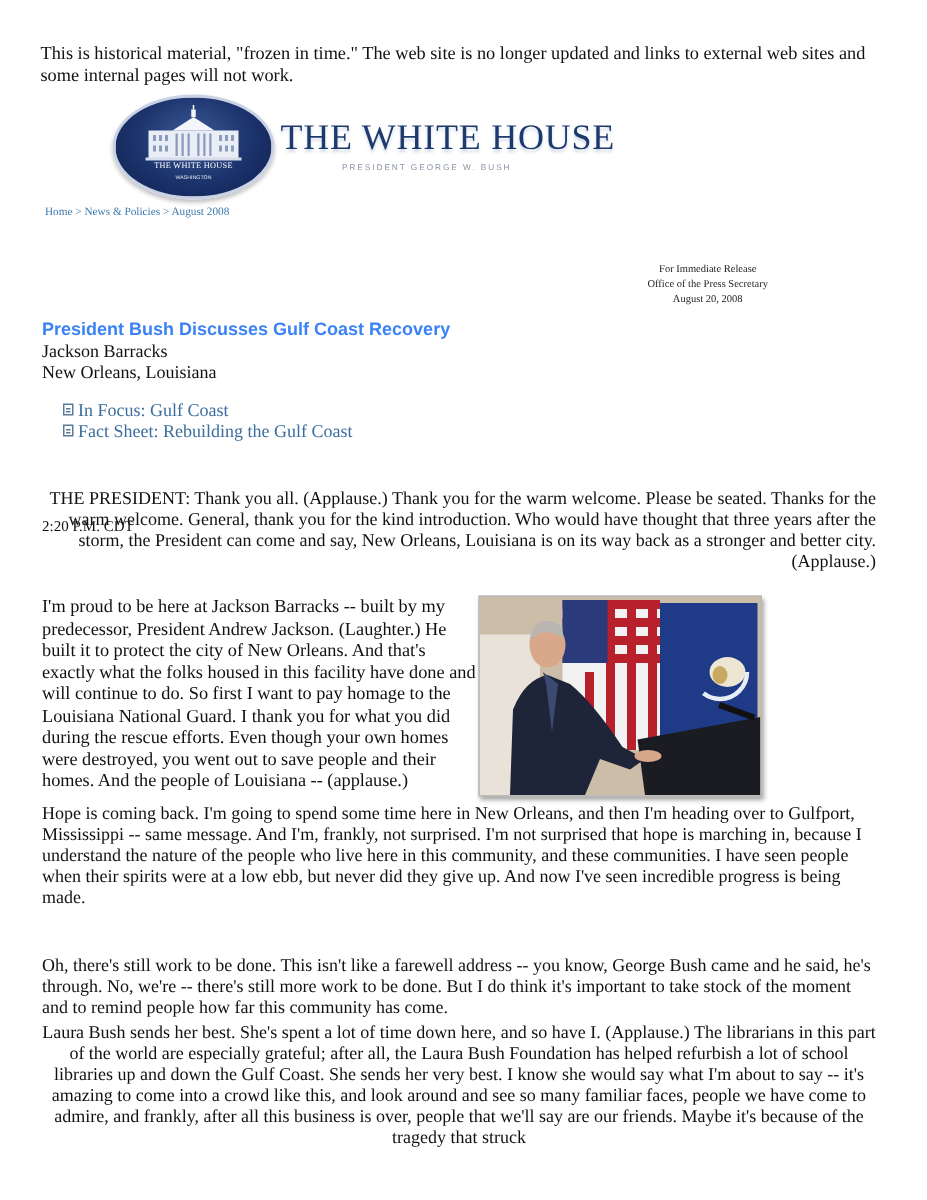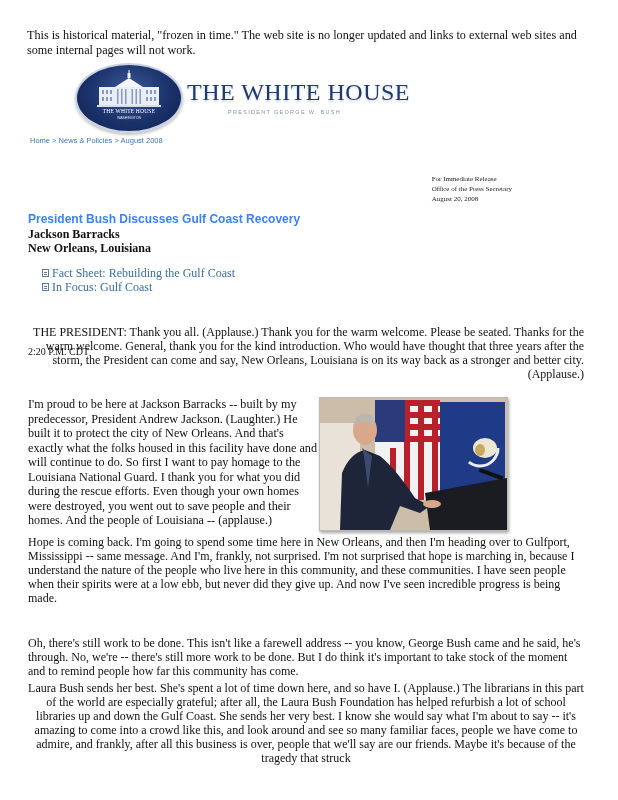--- a/index.html
+++ b/index.html
@@ -12,28 +12,28 @@
           border: 2px solid #c9d2e4; box-shadow: 0 2px 3px rgba(0,0,0,0.25); overflow: hidden; }
   .seal svg { position: absolute; left: 0; top: 0; }
   .seal-text { position: absolute; left: 0; right: 0; top: 43px; text-align: center; color: #fff;
                font-size: 5.5px; font-family: "Liberation Serif", serif; letter-spacing: 0.2px; }
   .seal-sub { position: absolute; left: 0; right: 0; top: 51px; text-align: center; color: #dfe5f3;
               font-size: 3.5px; font-family: "Liberation Sans", sans-serif; }
   .wh-title { position: absolute; left: 112px; top: 16px; font-family: "Liberation Serif", serif;
               font-size: 24px; color: #1d3a6e; letter-spacing: 0.5px; text-shadow: 0 2px 2px rgba(120,140,180,0.35); white-space: nowrap; }
   .wh-sub { position: absolute; left: 153px; top: 46px; font-family: "Liberation Sans", sans-serif;
             font-size: 5.5px; color: #8a94a6; letter-spacing: 1.3px; white-space: nowrap; }
-  .crumbs { position: absolute; left: 30px; top: 136px; font-family: Liberation Sans, sans-serif;
+  .crumbs { position: absolute; left: 30px; top: 136px; font-family: Liberation Serif, serif;
             font-size: 7.5px; color: #3d7ab0; }
   .crumbs a { color: #3d7ab0; text-decoration: none; }
   .crumbs .sep { color: #3d7ab0; }
-  .release { position: absolute; right: 106px; top: 174px; text-align: left; font-size: 7px; line-height: 10px; color: #222; }
+  .release { position: absolute; right: 106px; top: 174px; text-align: center; font-size: 7px; line-height: 10px; color: #222; }
   .headline { position: absolute; left: 28px; top: 212px; font-family: "Liberation Sans", sans-serif;
               font-weight: bold; font-size: 12px; color: #3b82f6; white-space: nowrap; }
-  .loc { position: absolute; left: 28px; top: 227px; line-height: 14px; font-size: 12px; font-weight: bold; }
+  .loc { position: absolute; left: 28px; top: 227px; line-height: 14px; font-size: 12px; }
   .links { position: absolute; left: 42px; top: 266px; line-height: 14px; font-size: 12px; }
   .links a { color: #3b6d9e; text-decoration: none; display: block; }
   .doc-icon { display: inline-block; width: 7px; height: 8px; border: 1px solid #5b7a98; margin-right: 3px;
               position: relative; top: 0px; box-sizing: border-box; }
   .doc-icon::before { content: ""; position: absolute; left: 1px; right: 1px; top: 2px; border-top: 1px solid #5b7a98; }
   .doc-icon::after { content: ""; position: absolute; left: 1px; right: 1px; top: 4px; border-top: 1px solid #5b7a98; }
   .time { position: absolute; left: 28px; top: 306px; font-size: 10px; margin-top: 40px; }
   .p { position: absolute; left: 28px; width: 556px; line-height: 14px; font-size: 12px; margin: 0; }
   .p1 { top: 325px; text-align: right; }
   .p2 { top: 397px; width: 290px; font-size: 12.2px; line-height: 14.5px; font-family: Liberation Serif, serif; }
@@ -99,22 +99,22 @@
 </div>
 
 <div class="headline">President Bush Discusses Gulf Coast Recovery</div>
 
 <div class="loc">
   <div>Jackson Barracks</div>
   <div>New Orleans, Louisiana</div>
 </div>
 
 <div class="links">
+  <a href="#"><span class="doc-icon"></span><span>In Focus: Gulf Coast</span></a>
   <a href="#"><span class="doc-icon"></span><span>Fact Sheet: Rebuilding the Gulf Coast</span></a>
-  <a href="#"><span class="doc-icon"></span><span>In Focus: Gulf Coast</span></a>
 </div>
 
 <div class="time">2:20 P.M. CDT</div>
 
 <p class="p p1">THE PRESIDENT: Thank you all. (Applause.) Thank you for the warm welcome. Please be seated. Thanks for the warm welcome. General, thank you for the kind introduction. Who would have thought that three years after the storm, the President can come and say, New Orleans, Louisiana is on its way back as a stronger and better city. (Applause.)</p>
 
 <p class="p p2">I'm proud to be here at Jackson Barracks -- built by my predecessor, President Andrew Jackson. (Laughter.) He built it to protect the city of New Orleans. And that's exactly what the folks housed in this facility have done and will continue to do. So first I want to pay homage to the Louisiana National Guard. I thank you for what you did during the rescue efforts. Even though your own homes were destroyed, you went out to save people and their homes. And the people of Louisiana -- (applause.)</p>
 
 <div class="photo" title="President Bush speaking at a podium in front of the U.S. and Louisiana flags">
   <svg width="187" height="132" viewBox="0 0 187 132">

